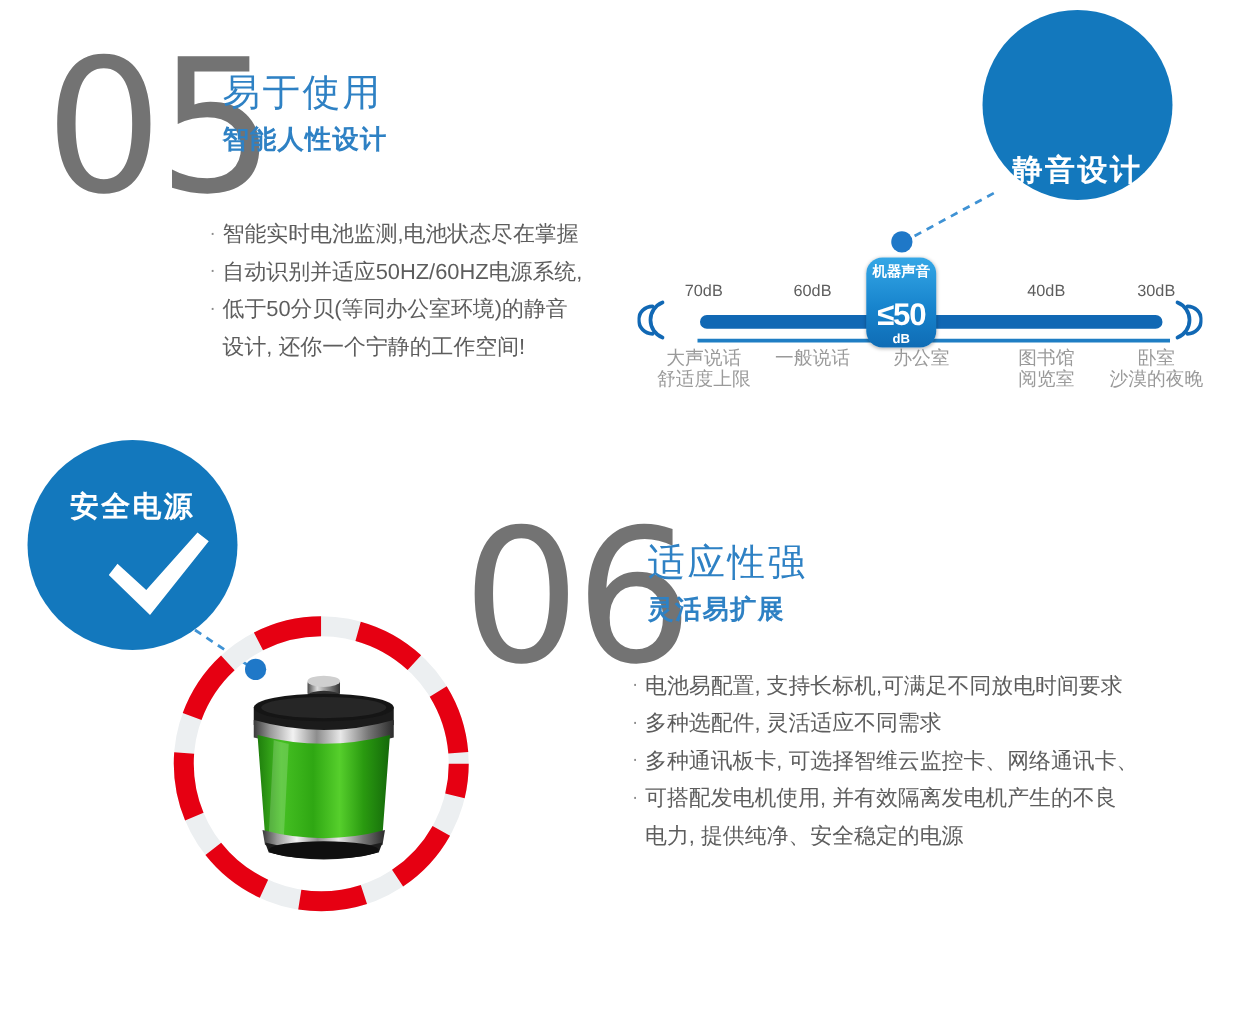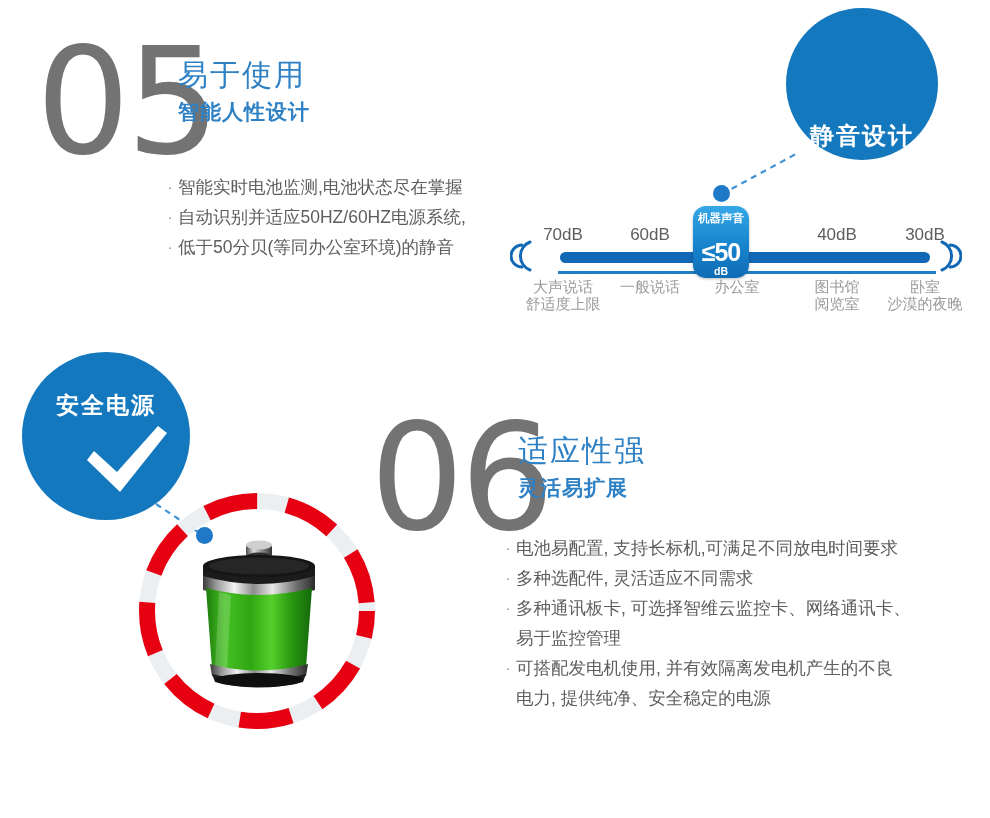--- a/index.html
+++ b/index.html
@@ -76,21 +76,21 @@
   
   #scale{left:508px;top:225px;width:478px;height:95px;}
   #scale-bar{position:absolute;left:52px;top:27px;width:370px;height:11px;
     background:#1168b4;border-radius:6px;}
   #scale-underline{position:absolute;left:50px;top:46px;width:378px;height:3px;
     background:#1f7ec4;}
   .wave{position:absolute;top:14px;}
   #wave-left{left:2px;}
   #wave-right{left:428px;}
   .tick-num{
-    position:absolute;top:0;font-size:17px;color:#5d5d5d;
+    position:absolute;top:0;font-size:13px;color:#5d5d5d;
     text-align:center;width:70px;
   }
   .tick-lbl{
     position:absolute;top:53px;font-size:15px;color:#9a9a9a;
     text-align:center;width:86px;line-height:17px;
   }
 
   
   #badge{
     left:693px;top:206px;width:56px;height:72px;border-radius:13px;
@@ -133,20 +133,21 @@
   <div class="row">
     <div class="bullet">·</div>
     <div class="txt">
       <div>自动识别并适应50HZ/60HZ电源系统,</div>
     </div>
   </div>
   <div class="row">
     <div class="bullet">·</div>
     <div class="txt">
       <div>低于50分贝(等同办公室环境)的静音</div>
+      <div>设计, 还你一个宁静的工作空间!</div>
     </div>
   </div>
 </div>
 
 <div class="abs" id="quiet-circle">
   <div id="quiet-label">静音设计</div>
 </div>
 
 <svg class="abs" style="left:700px;top:150px;" width="110" height="60">
   <line x1="22" y1="44" x2="96" y2="4" stroke="#3f92d4" stroke-width="2.2" stroke-dasharray="6,5"></line>
@@ -216,21 +217,20 @@
   <div class="row">
     <div class="bullet">·</div>
     <div class="txt">
       <div>多种选配件, 灵活适应不同需求</div>
     </div>
   </div>
   <div class="row">
     <div class="bullet">·</div>
     <div class="txt">
       <div>多种通讯板卡, 可选择智维云监控卡、网络通讯卡、</div>
-      <div>易于监控管理</div>
     </div>
   </div>
   <div class="row">
     <div class="bullet">·</div>
     <div class="txt">
       <div>可搭配发电机使用, 并有效隔离发电机产生的不良</div>
       <div>电力, 提供纯净、安全稳定的电源</div>
     </div>
   </div>
 </div>

